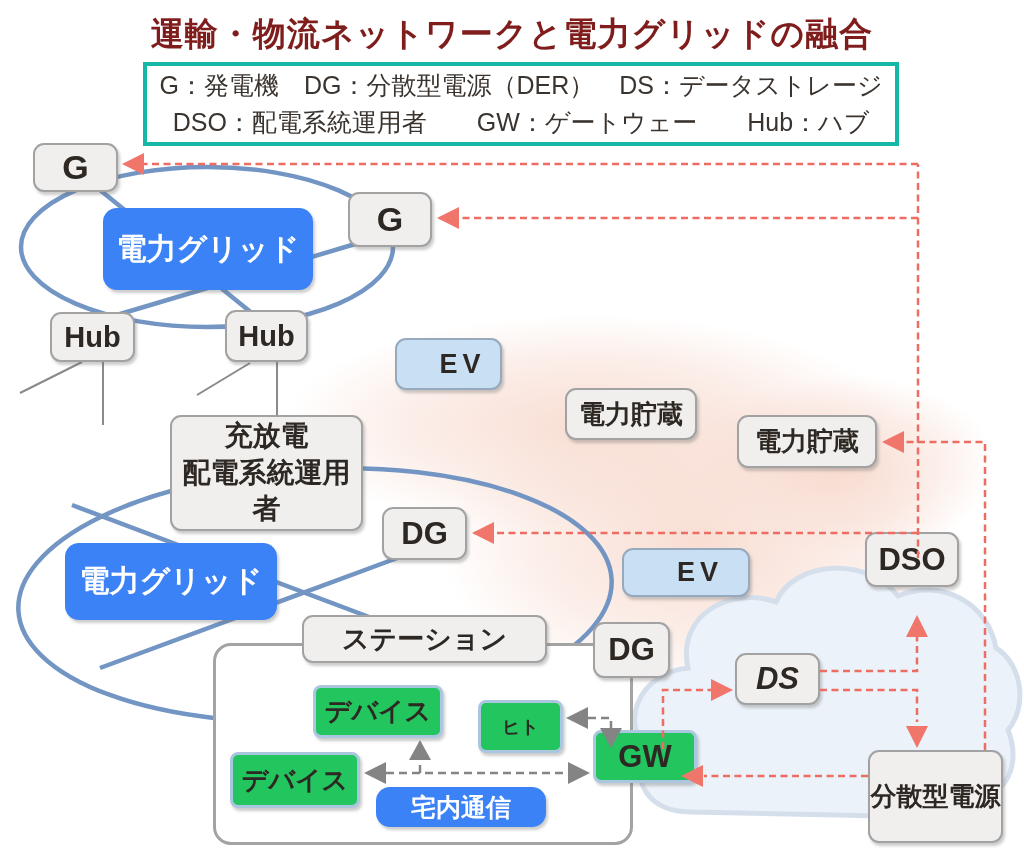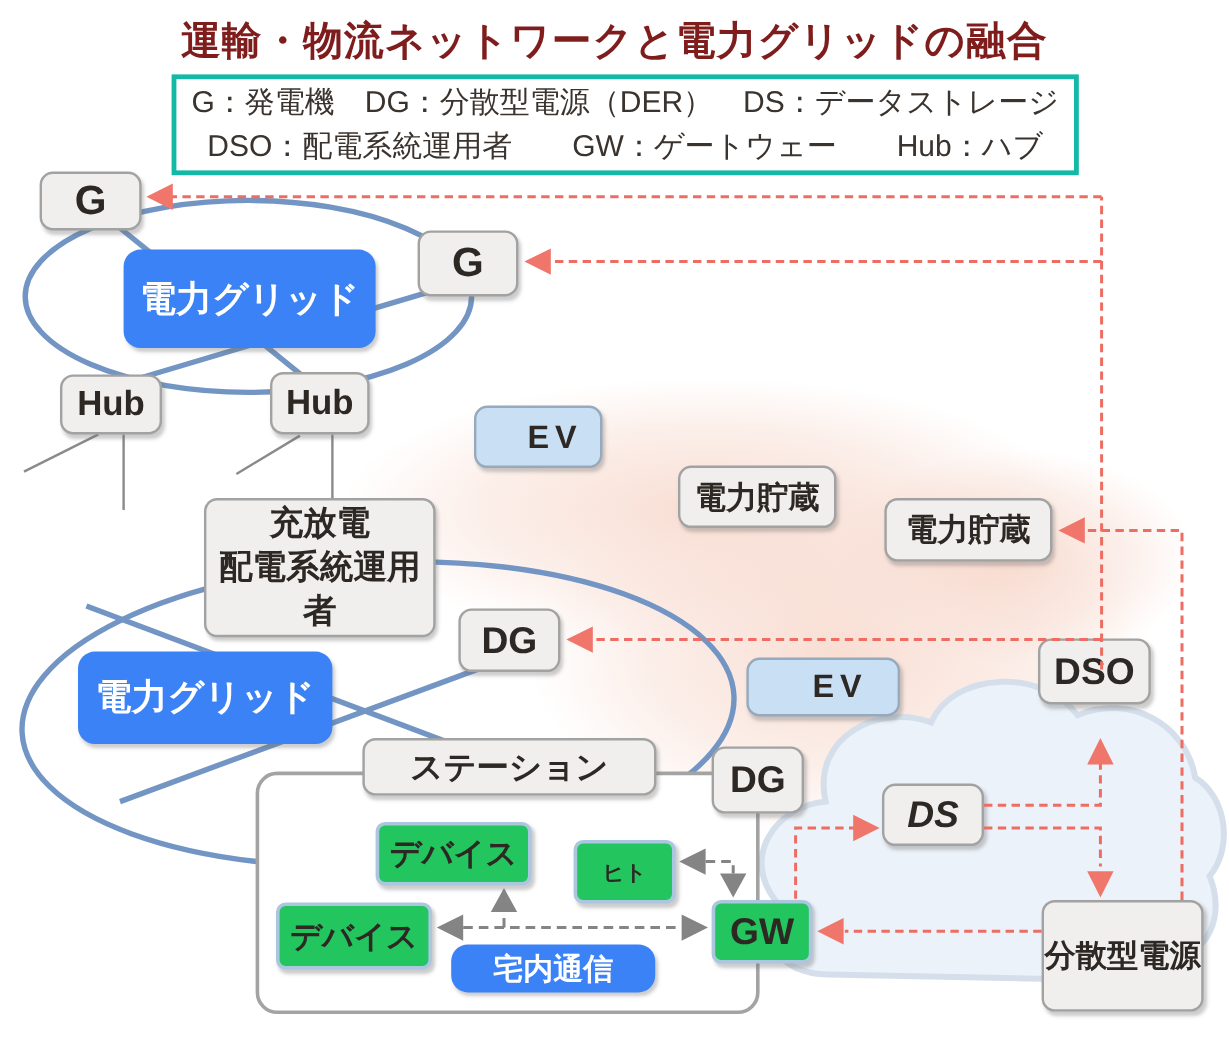--- a/index.html
+++ b/index.html
@@ -46,21 +46,21 @@
   .n-grid2{left:65px;top:543px;width:212px;height:77px;font-size:30px;}
   .n-ev2{left:622px;top:548px;width:128px;height:49px;font-size:27px;letter-spacing:5px;}
   .n-prosumer{left:302px;top:615px;width:245px;height:48px;font-size:27px;}
   .n-dg2{left:593px;top:622px;width:77px;height:56px;font-size:31px;}
   .n-dso{left:865px;top:532px;width:94px;height:55px;font-size:31px;}
   .n-ds{left:735px;top:653px;width:85px;height:52px;font-size:31px;font-style:italic;}
   .n-sp{left:868px;top:750px;width:135px;height:93px;font-size:26px;}
   .n-device1{left:313px;top:685px;width:130px;height:53px;font-size:26px;}
   .n-hito{left:478px;top:700px;width:85px;height:53px;font-size:18px;}
   .n-device2{left:230px;top:752px;width:130px;height:56px;font-size:26px;}
-  .n-gw{left:593px;top:750px;width:84px;height:53px;font-size:31px;}
+  .n-gw{left:593px;top:730px;width:104px;height:53px;font-size:31px;}
   .n-homecomm{left:376px;top:787px;width:170px;height:40px;font-size:25px;border-radius:10px;}
 </style>
 </head>
 <body>
 
 <div id="stage">
 
   <svg width="1024" height="866" viewBox="0 0 1024 866">
     <defs>
       <radialGradient id="pink" cx="50%" cy="50%" r="50%">

